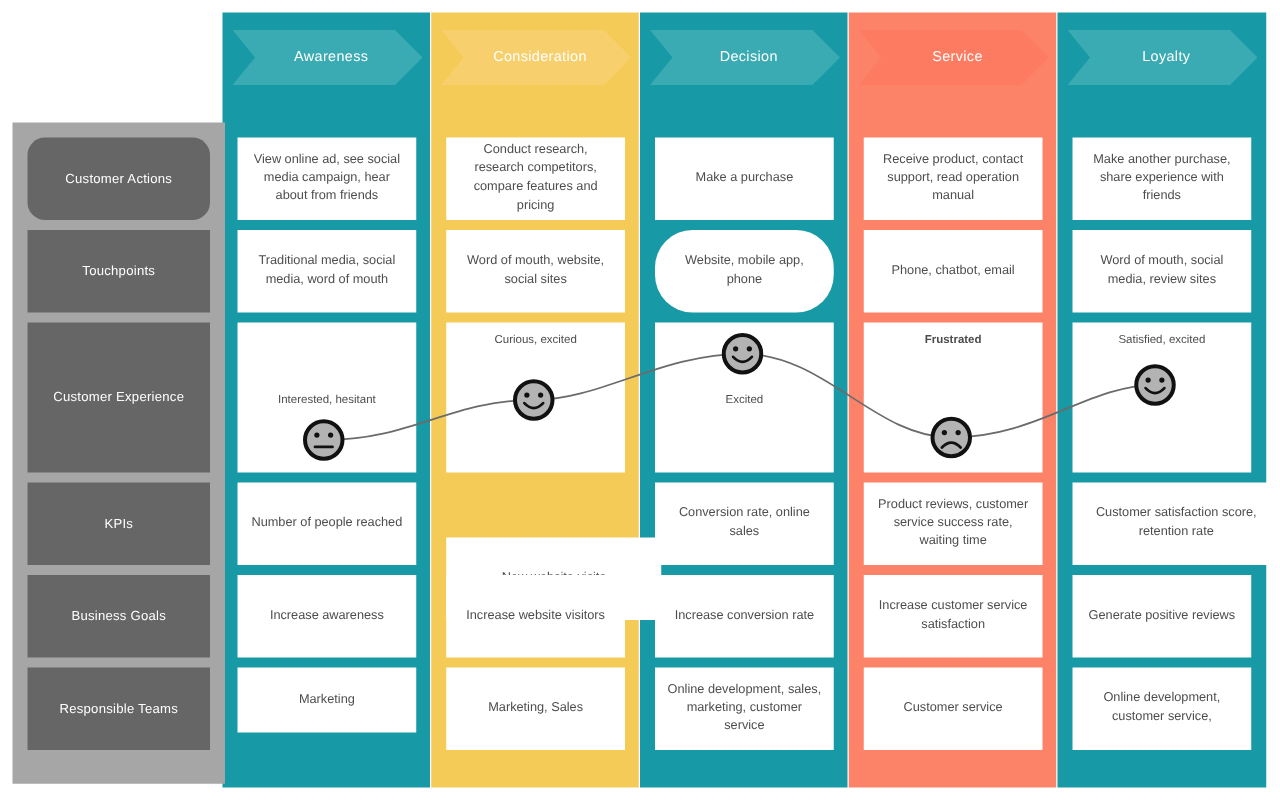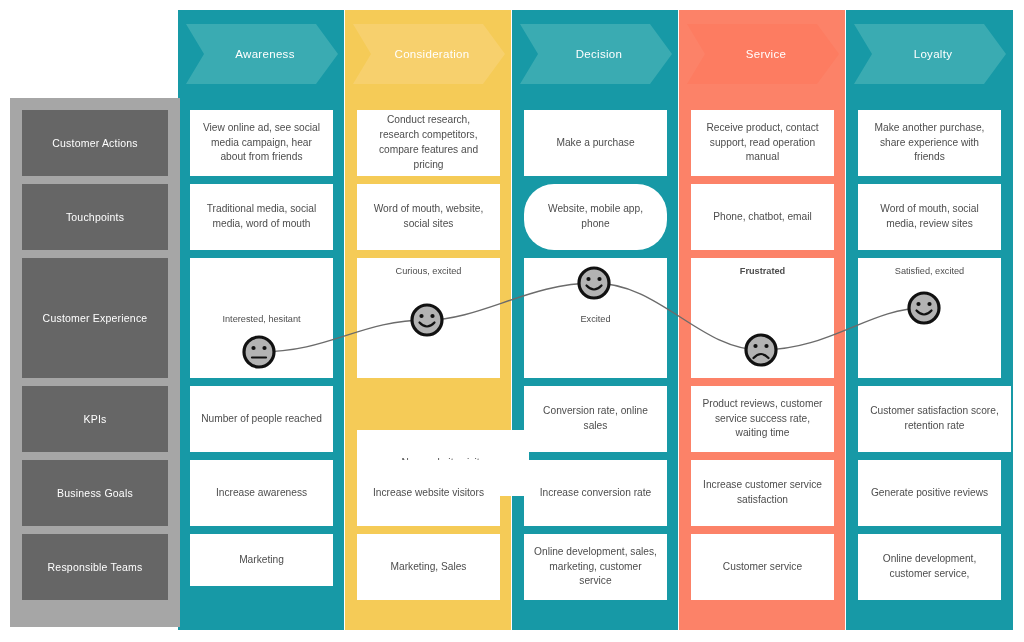--- a/index.html
+++ b/index.html
@@ -55,21 +55,21 @@
     height: 620px;
   }
   .col-teal   { background: #1799a6; }
   .col-yellow { background: #f5cb57; }
   .col-coral  { background: #fc8268; }
 
   
   .chev {
     position: absolute;
     top: 24px;
-    height: 60px;
+    height: 44px;
     display: flex;
     align-items: center;
     justify-content: center;
     -webkit-clip-path: polygon(0 0, calc(100% - 22px) 0, 100% 50%, calc(100% - 22px) 100%, 0 100%, 18px 50%);
     clip-path: polygon(0 0, calc(100% - 22px) 0, 100% 50%, calc(100% - 22px) 100%, 0 100%, 18px 50%);
   }
   .chev-teal   { background: #3aabb2; }
   .chev-yellow { background: #f7d06d; }
   .chev-coral  { background: #fd7c61; }
   .chev-label {
@@ -145,21 +145,21 @@
     <span class="chev-label">Decision</span>
   </div>
   <div class="chev chev-coral" style="left:687px; width:152px;">
     <span class="chev-label">Service</span>
   </div>
   <div class="chev chev-teal" style="left:854px; width:152px;">
     <span class="chev-label">Loyalty</span>
   </div>
 
   <div class="rail">
-    <div class="rail-cell" style="top:12px;  height:66px;">
+    <div class="rail-cell" style="top:12px;  height:66px;border-radius:14px;">
         <span>Customer Actions</span>
       </div>
     <div class="rail-cell" style="top:86px;  height:66px;">
         <span>Touchpoints</span>
       </div>
     <div class="rail-cell" style="top:160px; height:120px;">
         <span>Customer Experience</span>
       </div>
     <div class="rail-cell" style="top:288px; height:66px;">
         <span>KPIs</span>
@@ -225,21 +225,21 @@
     </div>
   <div class="card" style="left:357px; top:386px; width:172px; height:66px;margin-top:44px;">
       <span>New website visits</span>
     </div>
   <div class="card" style="left:524px; top:386px; width:143px; height:66px;">
       <span>Conversion rate, online sales</span>
     </div>
   <div class="card" style="left:691px; top:386px; width:143px; height:66px;">
       <span>Product reviews, customer service success rate, waiting time</span>
     </div>
-  <div class="card" style="left:858px; top:386px; width:153px; height:66px;">
+  <div class="card" style="left:858px; top:386px; width:166px; height:66px;">
       <span>Customer satisfaction score, retention rate</span>
     </div>
 
   <div class="card" style="left:190px; top:460px; width:143px; height:66px;">
       <span>Increase awareness</span>
     </div>
   <div class="card" style="left:357px; top:460px; width:143px; height:66px;">
       <span>Increase website visitors</span>
     </div>
   <div class="card" style="left:524px; top:460px; width:143px; height:66px;">

